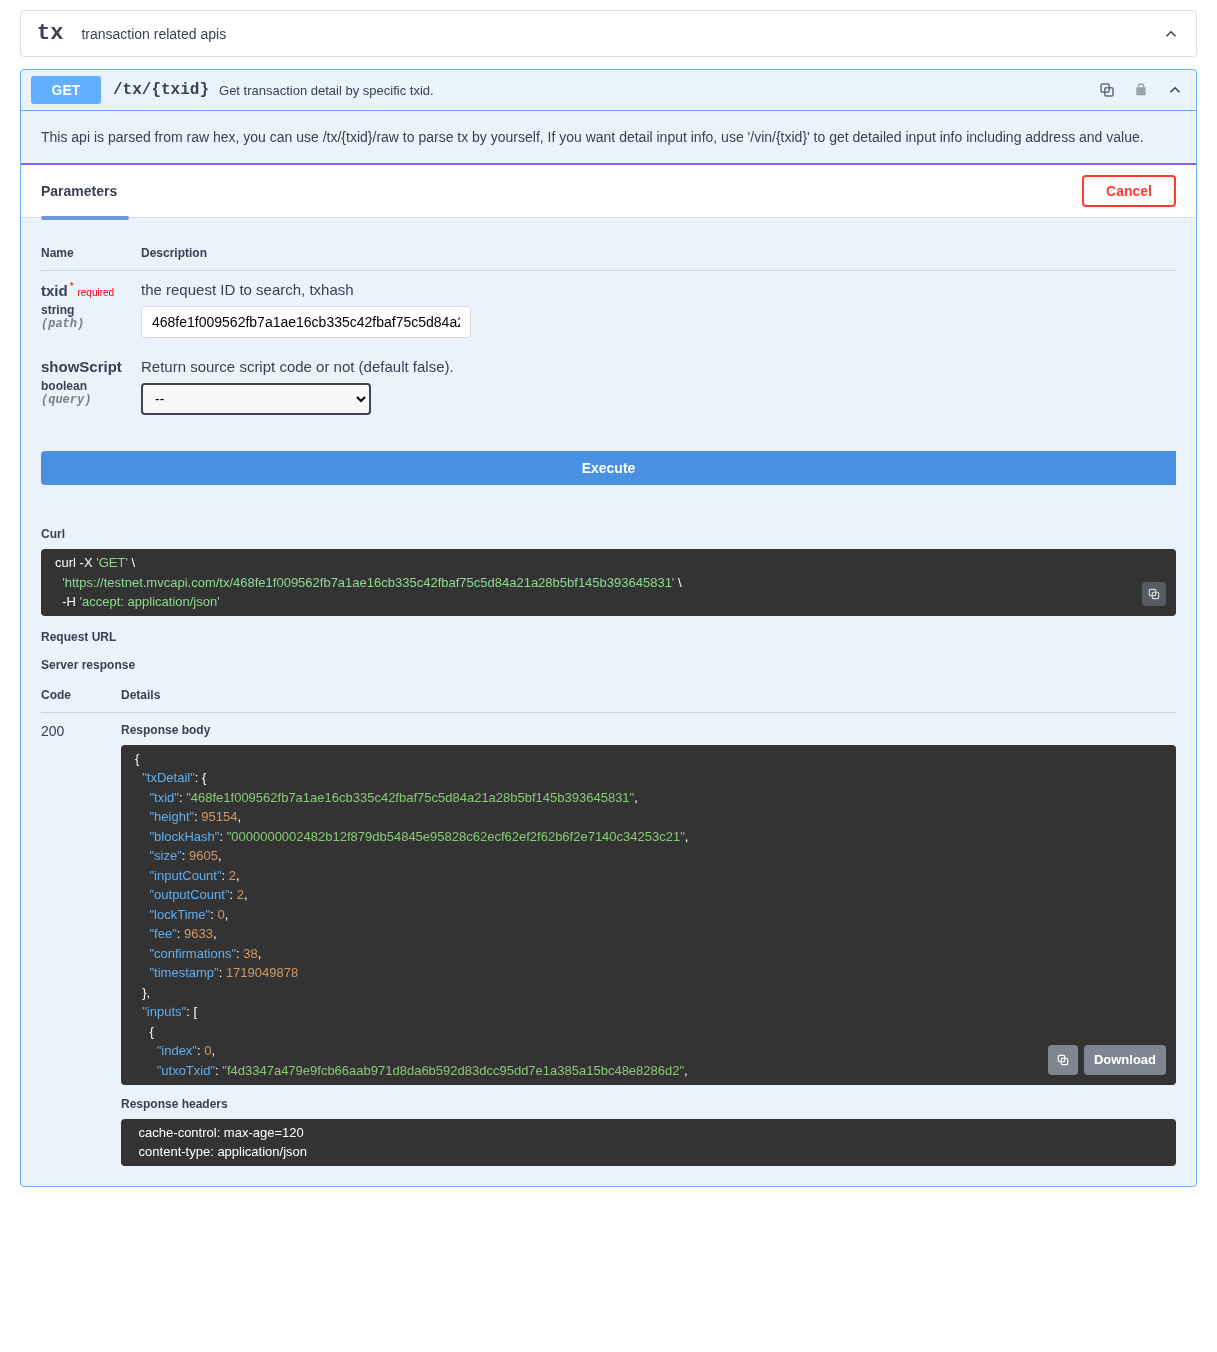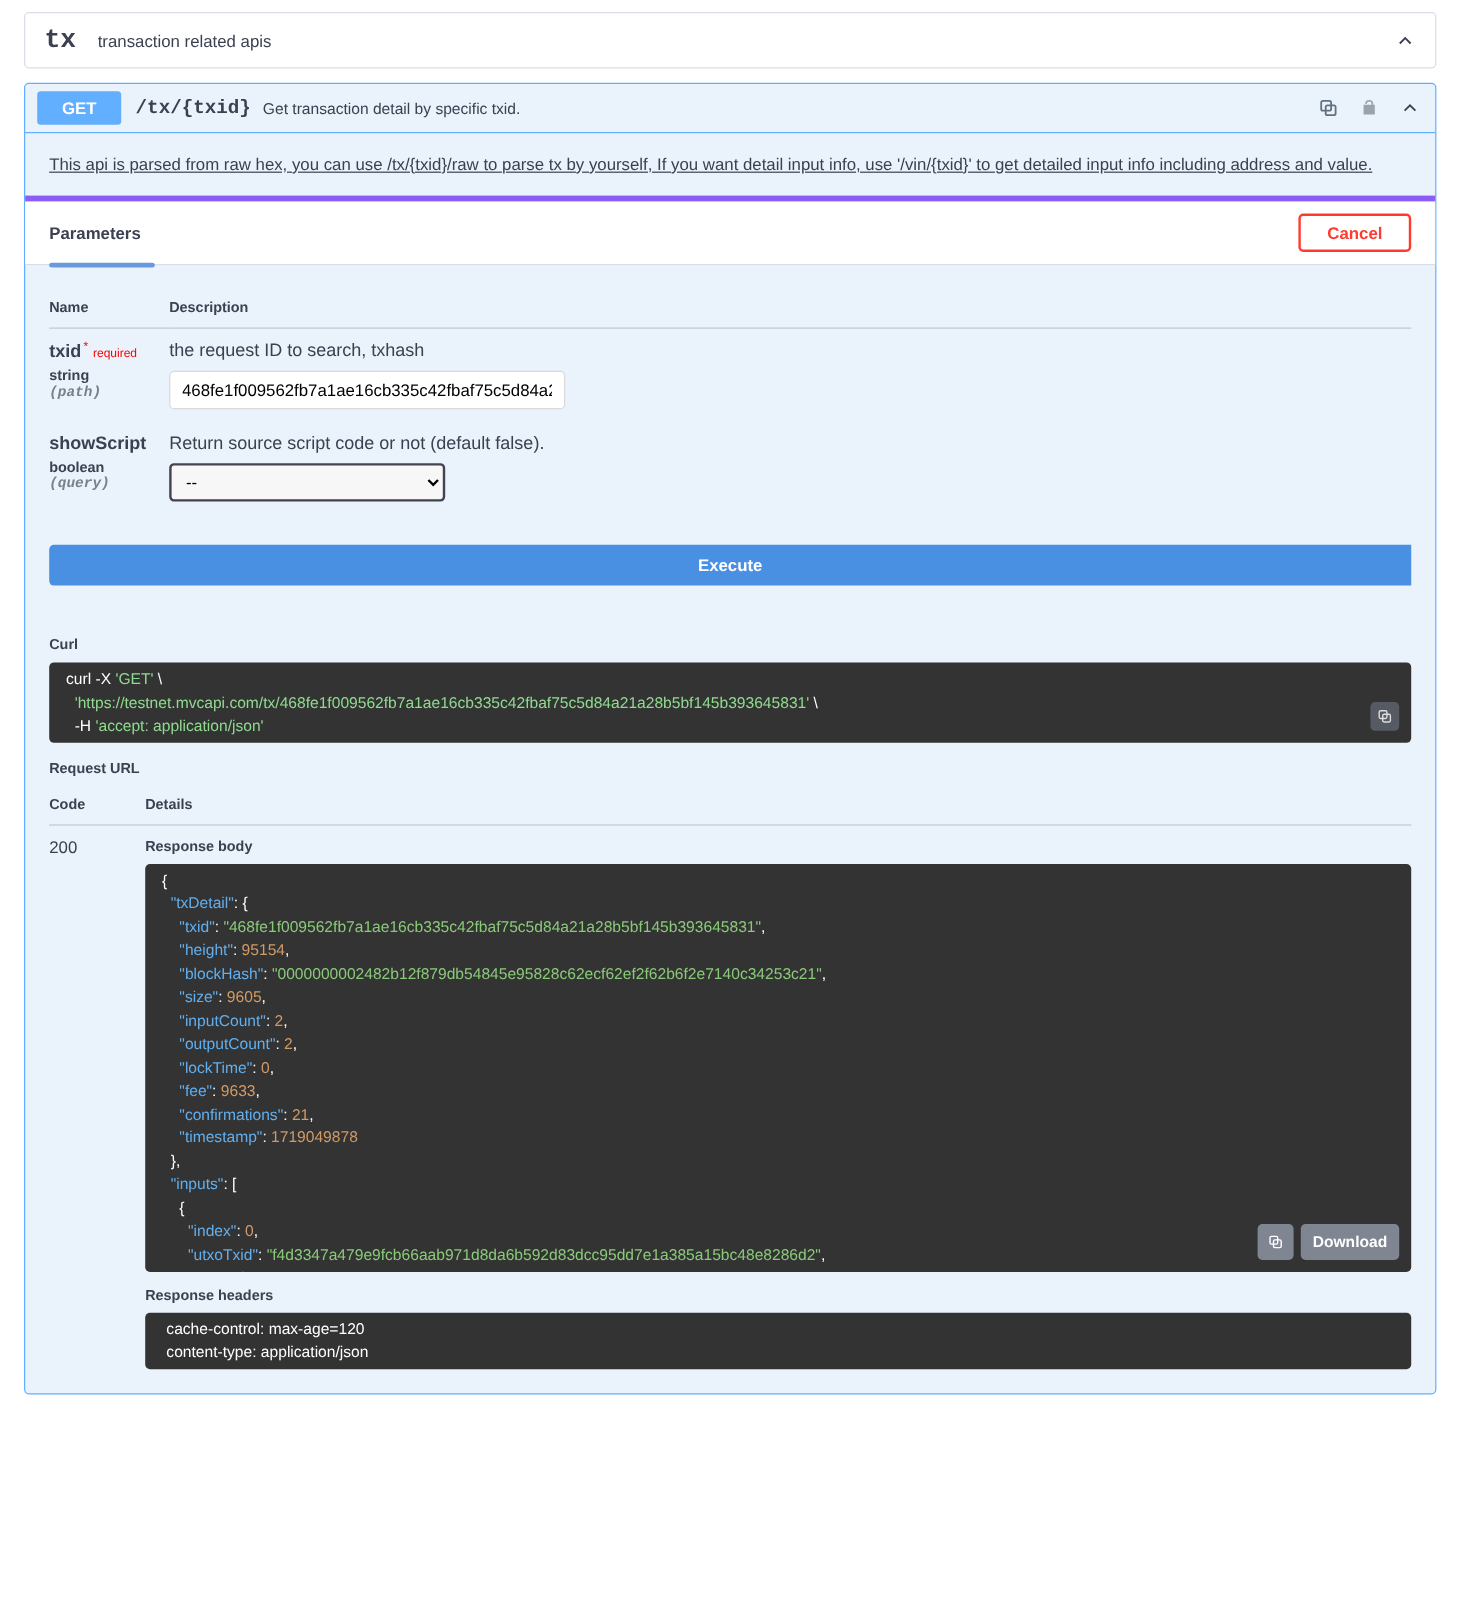--- a/index.html
+++ b/index.html
@@ -14,21 +14,21 @@
 .chevron { width: 18px; height: 18px; }
 
 .opblock { margin: 0 0 14px 0; border: 1px solid #61affe; border-radius: 4px; background: #eaf2fb; }
 .opblock-summary { display: flex; align-items: center; padding: 6px 10px; border-bottom: 1px solid #61affe; cursor: pointer; }
 .method-badge { background: #61affe; color: #fff; font-weight: 700; padding: 6px 18px; border-radius: 3px; font-size: 14px; min-width: 70px; text-align: center; }
 .op-path { margin-left: 12px; font-family: "Courier New", monospace; font-weight: 700; font-size: 16px; color: #3b4151; }
 .op-desc { margin-left: 10px; font-size: 13px; color: #3b4151; }
 .op-icons { display: flex; align-items: center; gap: 12px; }
 .icon-btn { width: 22px; height: 22px; display: flex; align-items: center; justify-content: center; color: #606c7a; cursor: pointer; }
 
-.op-description { padding: 18px 20px; font-size: 14px; color: #3b4151; border-bottom: 5px solid #8b5cf6; text-decoration: underline; }
+.op-description { padding: 18px 20px; font-size: 14px; color: #3b4151; border-bottom: 2px solid #8b5cf6; }
 
 .parameters-header { display: flex; align-items: center; justify-content: space-between; padding: 10px 20px; background: #fff; border-bottom: 1px solid #d8dde7; }
 .parameters-header h4 { font-size: 14px; font-weight: 700; }
 .cancel-btn { border: 2px solid #ff3b30; color: #ff3b30; background: transparent; padding: 6px 22px; border-radius: 4px; font-size: 14px; font-weight: 700; cursor: pointer; }
 .param-tab-underline { width: 88px; height: 4px; background: #699add; border-radius: 2px; margin-left: 20px; margin-top: -2px; }
 
 .params-body { padding: 18px 20px 6px; }
 .params-table { width: 100%; border-collapse: collapse; }
 .params-table th { text-align: left; font-size: 12px; font-weight: 700; padding: 8px 0 10px; border-bottom: 1px solid #ccd3de; }
 .params-table td { padding: 10px 0; vertical-align: top; }
@@ -173,20 +173,21 @@
       <div class="resp-label">Curl</div>
       <div class="code-block"><span>curl -X </span><span class="curl-green">'GET'</span><span> \</span>
 <span class="curl-green">  'https://testnet.mvcapi.com/tx/468fe1f009562fb7a1ae16cb335c42fbaf75c5d84a21a28b5bf145b393645831'</span><span> \</span>
 <span>  -H </span><span class="curl-green">'accept: application/json'</span><span class="copy-icon"><svg viewBox="0 0 24 24" width="14" height="14" fill="none" stroke="#ddd" stroke-width="2">
               <rect x="9" y="9" width="11" height="11" rx="2"></rect>
               <rect x="4" y="4" width="11" height="11" rx="2"></rect>
             </svg></span></div>
 
       <div class="resp-label" style="margin-top:14px">Request URL</div>
 
+      <div class="resp-label" style="margin-top:14px">Server response</div>
 
       <table class="resp-table">
         <thead>
           <tr>
             <th class="resp-code-col">Code</th>
             <th>Details</th>
           </tr>
         </thead>
         <tbody>
           <tr>
@@ -197,21 +198,21 @@
 <div class="code-block resp-body-code">{
   <span class="code-blue">"txDetail"</span>: {
     <span class="code-blue">"txid"</span>: <span class="code-green">"<span>468fe1f009562fb7a1ae16cb335c42fbaf75c5d84a21a28b5bf145b393645831</span>"</span>,
     <span class="code-blue">"height"</span>: <span class="code-orange">95154</span>,
     <span class="code-blue">"blockHash"</span>: <span class="code-green">"<span>0000000002482b12f879db54845e95828c62ecf62ef2f62b6f2e7140c34253c21</span>"</span>,
     <span class="code-blue">"size"</span>: <span class="code-orange">9605</span>,
     <span class="code-blue">"inputCount"</span>: <span class="code-orange">2</span>,
     <span class="code-blue">"outputCount"</span>: <span class="code-orange">2</span>,
     <span class="code-blue">"lockTime"</span>: <span class="code-orange">0</span>,
     <span class="code-blue">"fee"</span>: <span class="code-orange">9633</span>,
-    <span class="code-blue">"confirmations"</span>: <span class="code-orange">21</span>,
+    <span class="code-blue">"confirmations"</span>: <span class="code-orange">38</span>,
     <span class="code-blue">"timestamp"</span>: <span class="code-orange">1719049878</span>
   },
   <span class="code-blue">"inputs"</span>: [
     {
       <span class="code-blue">"index"</span>: <span class="code-orange">0</span>,
       <span class="code-blue">"utxoTxid"</span>: <span class="code-green">"<span>f4d3347a479e9fcb66aab971d8da6b592d83dcc95dd7e1a385a15bc48e8286d2</span>"</span>,
       <span class="code-blue">"utxoIndex"</span>: <span class="code-orange">1</span>,
       : ,
       : ,
       : 

